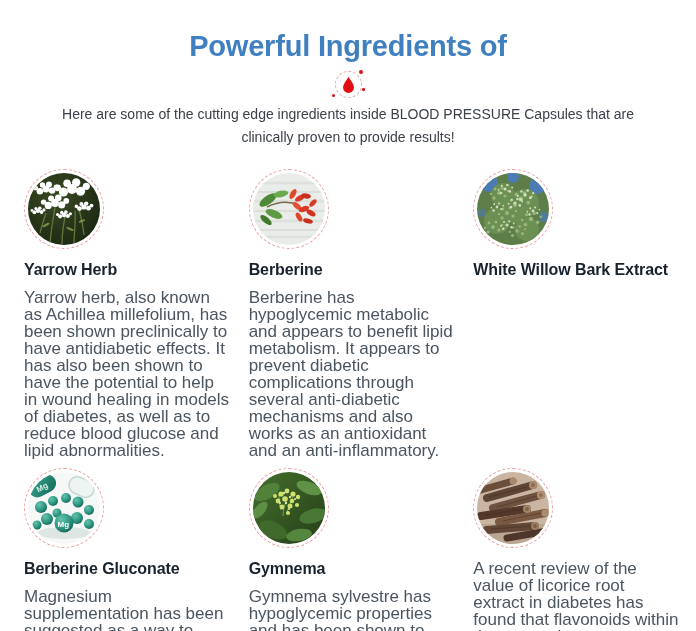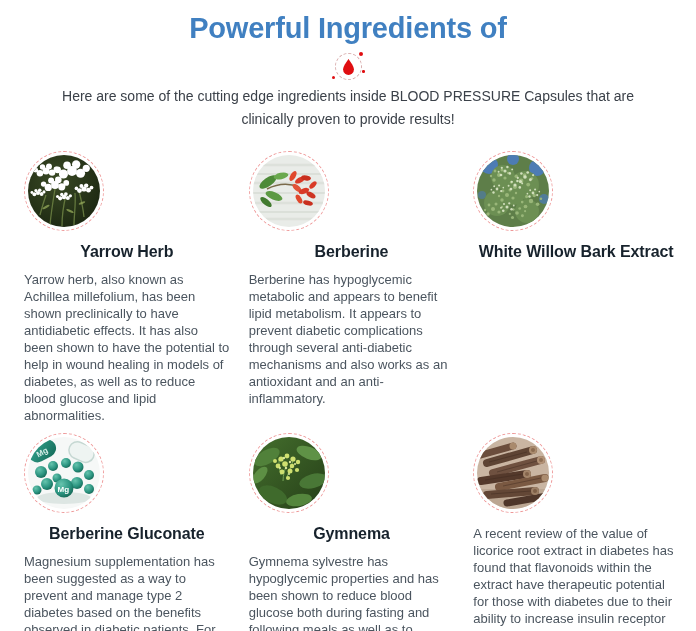--- a/index.html
+++ b/index.html
@@ -1,21 +1,21 @@
 <!DOCTYPE html>
 <html><head>
 <meta charset="utf-8">
 <style>
   * { margin:0; padding:0; box-sizing:border-box; }
   html, body {
     width:696px; height:631px; overflow:hidden;
     background:#ffffff;
     font-family:"Liberation Sans", sans-serif;
   }
-  .header { text-align:center; padding-top:11px; }
+  .header { text-align:center; padding-top:29px; }
   .title-line { font-size:29px; font-weight:bold; line-height:35px; letter-spacing:-0.2px; }
   .title-blue { color:#4080C1; }
   .title-red  { color:#DB0E15; }
 
   .drop-badge {
     width:27px; height:27px; margin:7px auto 5px;
     border:1px dashed #d9aeae; border-radius:50%;
     display:flex; align-items:center; justify-content:center;
     position:relative;
   }
@@ -34,22 +34,22 @@
     column-gap:19px; row-gap:9px;
     padding:0 17px 0 24px; margin-top:20px;
   }
   .card { min-width:0; }
   .photo-ring {
     width:80px; height:80px; padding:3px;
     border:1px dashed #ee9898; border-radius:50%;
     margin-bottom:12px;
   }
   .photo { width:72px; height:72px; border-radius:50%; overflow:hidden; display:block; }
-  .card h3 { font-size:16px; font-weight:bold; color:#17222C; margin:0 0 10px; letter-spacing:-0.1px;text-align:center; }
-  .card p  { font-size:13px; line-height:17px; color:#4B555F; }
+  .card h3 { font-size:16px; font-weight:bold; color:#17222C; margin:0 0 10px; letter-spacing:-0.1px; }
+  .card p  { font-size:17px; line-height:17px; color:#4B555F; }
 </style>
 </head>
 <body>
 
 <div class="header">
   <div class="title-line title-blue">Powerful Ingredients of</div>
 
   <div class="drop-badge">
     <svg width="15" height="17" viewBox="0 0 16 18">
       <path d="M8 1 C8 1 2.2 8.4 2.2 12.2 a5.8 5.8 0 0 0 11.6 0 C13.8 8.4 8 1 8 1 Z" fill="#E00E11"></path>

